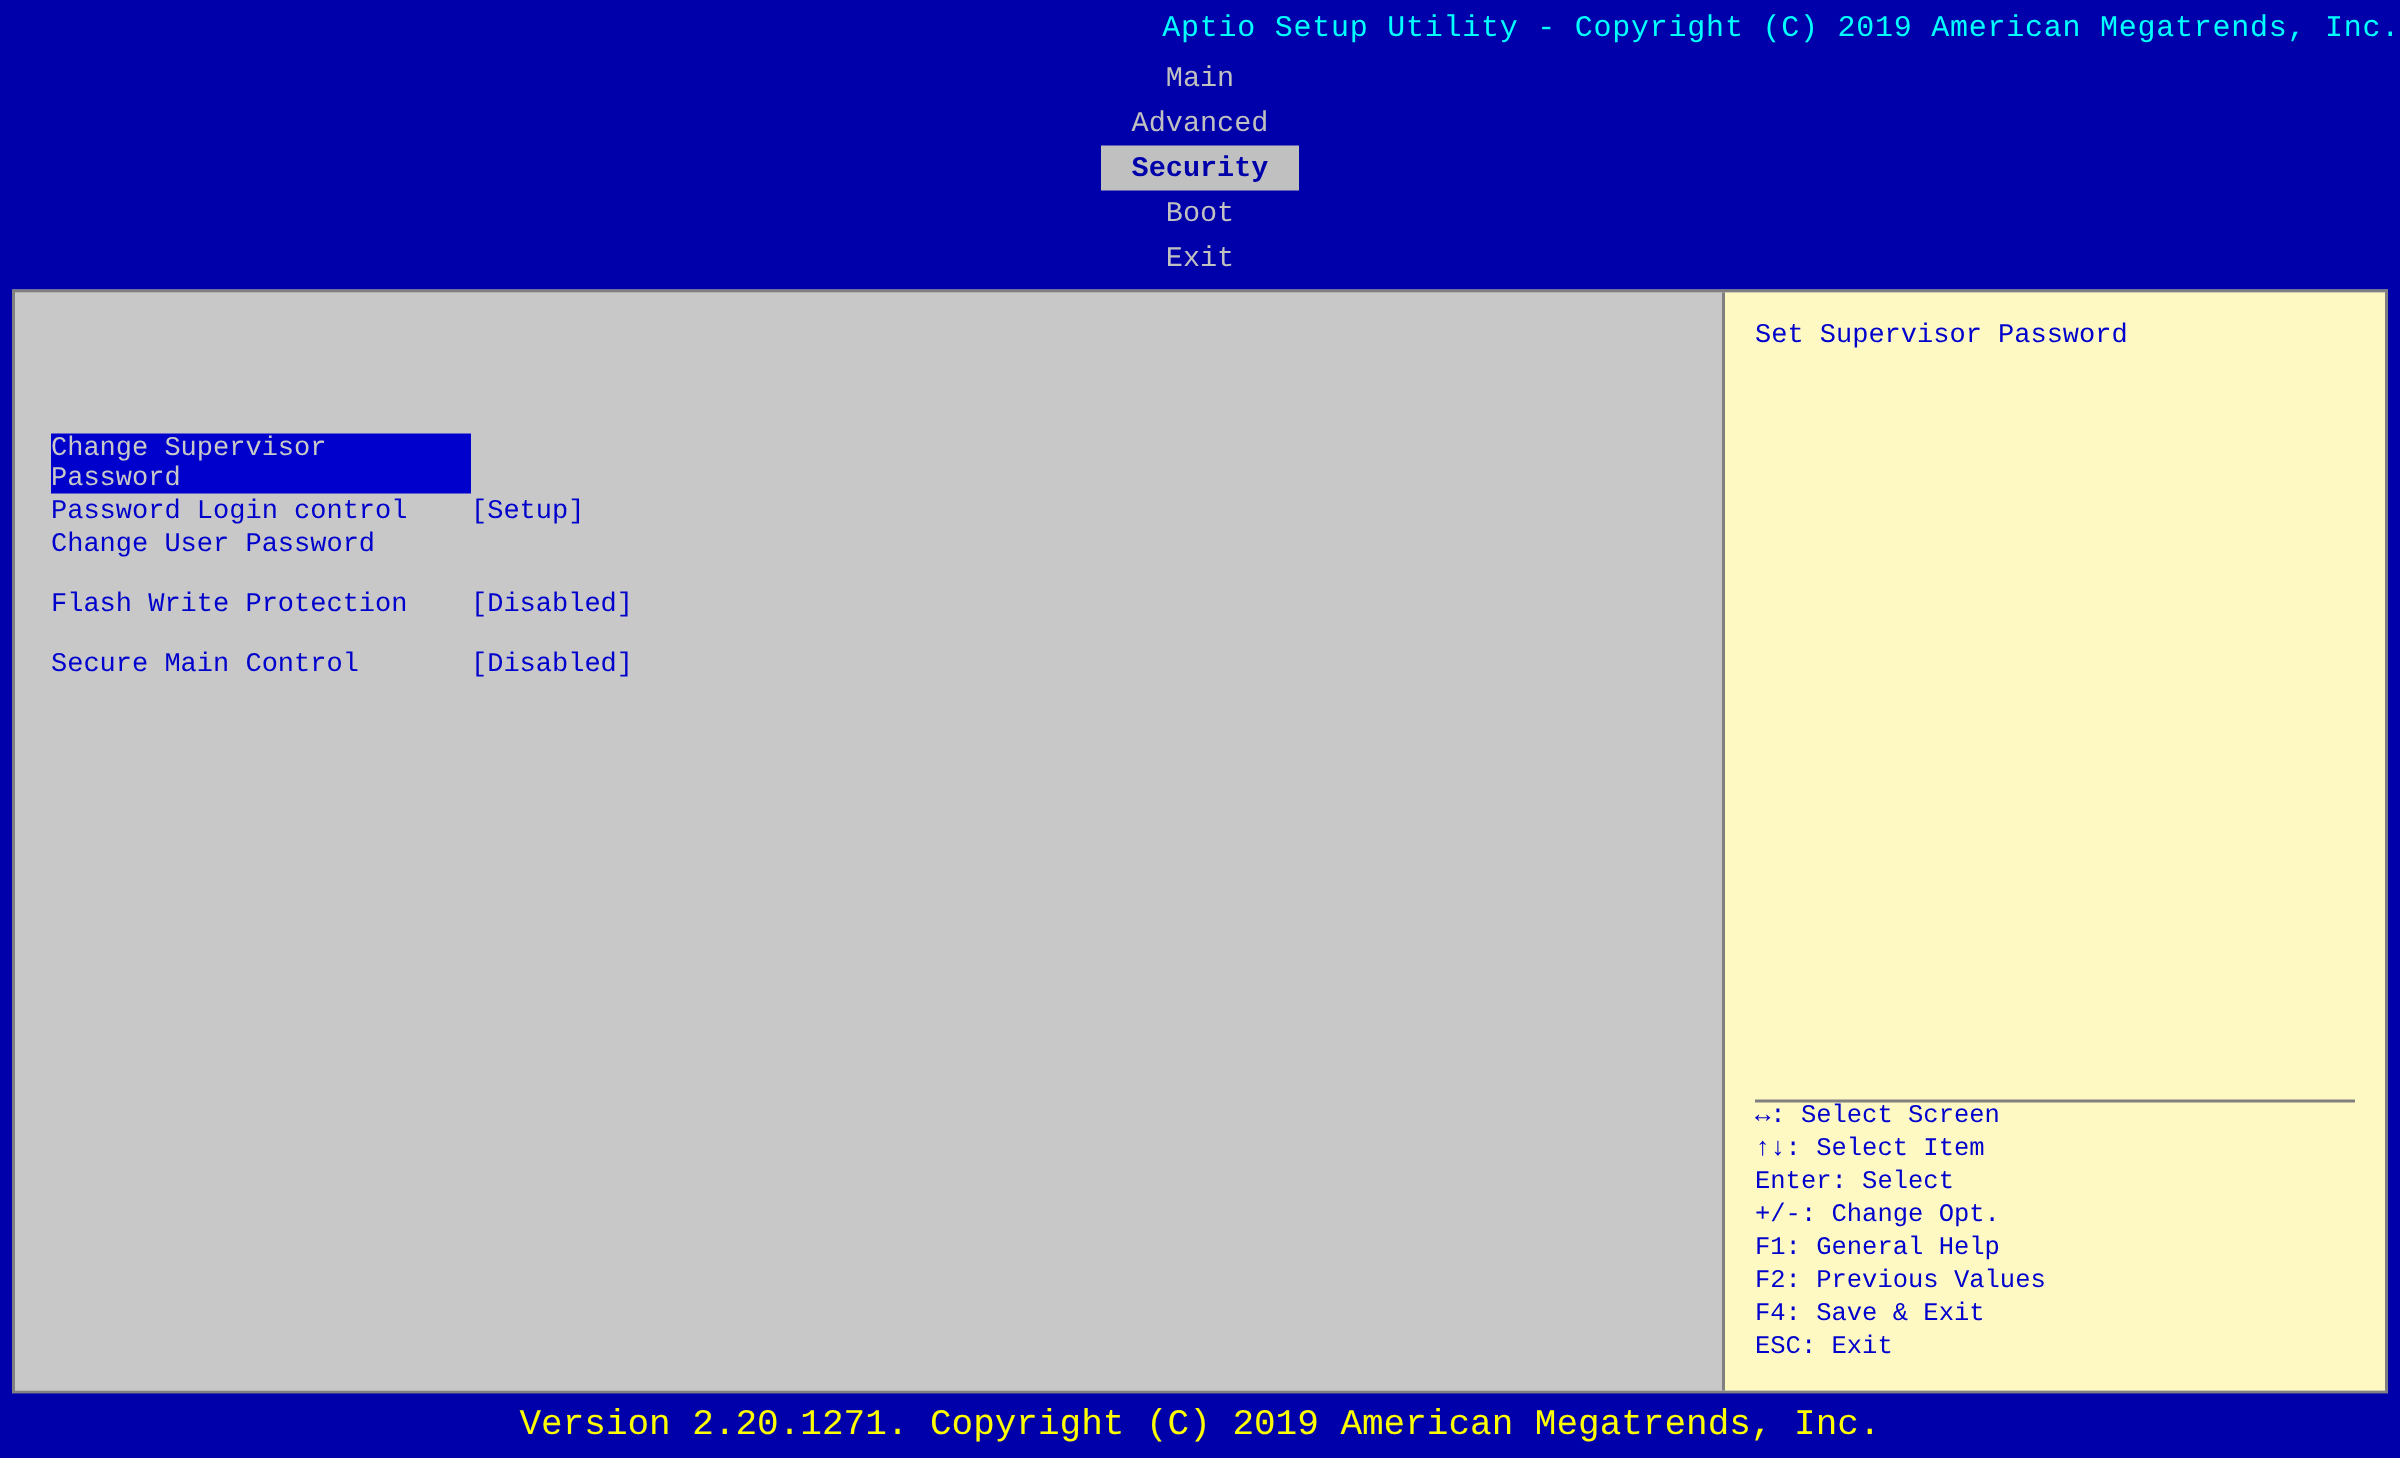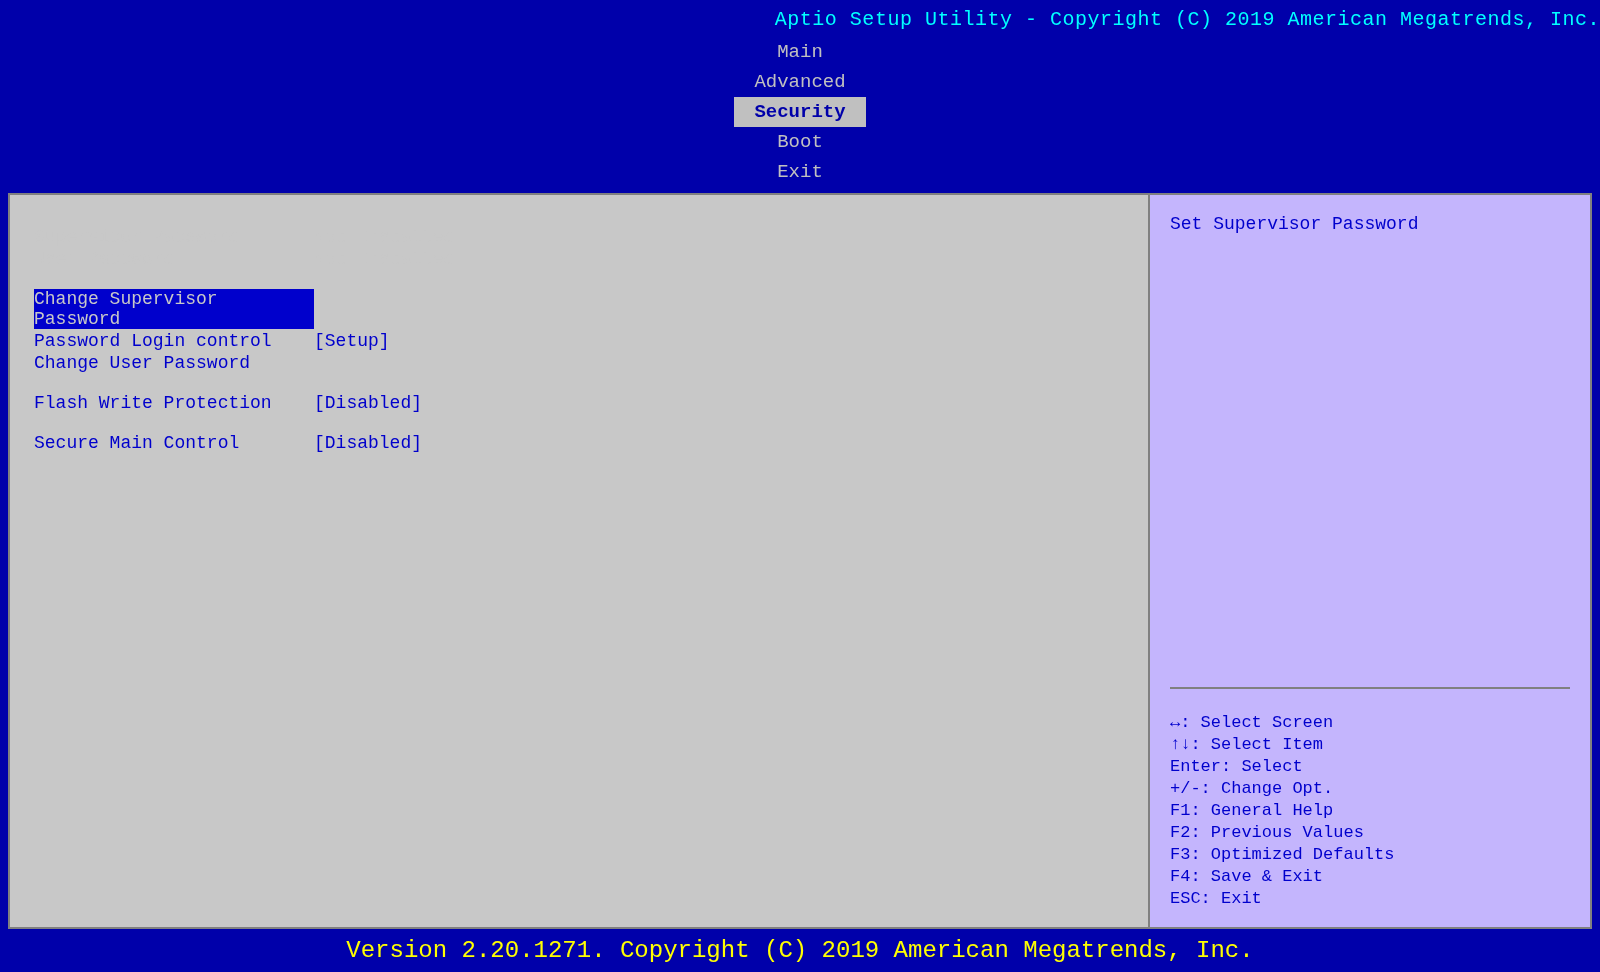--- a/index.html
+++ b/index.html
@@ -62,21 +62,21 @@
     #left-panel {
       flex: 1;
       padding: 32px 24px;
       border-right: 2px solid #808080;
       background-color: #c8c8c8;
     }
 
     #right-panel {
       width: 440px;
       padding: 16px 20px;
-      background-color: #c4b5fd;
+      background-color: #fef9c3;
       display: flex;
       flex-direction: column;
       gap: 30px;
     }
 
     .info-row {
       display: flex;
       flex-direction: row;
       margin-bottom: 2px;
       align-items: baseline;
@@ -119,21 +119,21 @@
     }
 
     .menu-row-value {
       color: #0000cc;
       font-size: 18px;
     }
 
     .hint-section {
       margin-top: auto;
       border-top: 2px solid #808080;
-      padding-top: 24px;
+      padding-top: 0;
     }
 
     .hint-line {
       color: #0000cc;
       font-size: 17px;
       margin-bottom: 3px;
     }
 
     .help-text {
       color: #0000cc;
@@ -208,21 +208,20 @@
   <div id="right-panel">
     <div class="help-text">Set Supervisor Password</div>
 
     <div class="hint-section">
     <div class="hint-line">↔: Select Screen</div>
         <div class="hint-line">↑↓: Select Item</div>
         <div class="hint-line">Enter: Select</div>
         <div class="hint-line">+/-: Change Opt.</div>
         <div class="hint-line">F1: General Help</div>
         <div class="hint-line">F2: Previous Values</div>
-        <div class="hint-line">F3: Optimized Defaults</div>
         <div class="hint-line">F4: Save &amp; Exit</div>
         <div class="hint-line">ESC: Exit</div>
       </div>
   </div>
 </div>
 
 <div id="footer-bar">
   <span>Version 2.20.1271. Copyright (C) 2019 American Megatrends, Inc.</span>
 </div>
 

